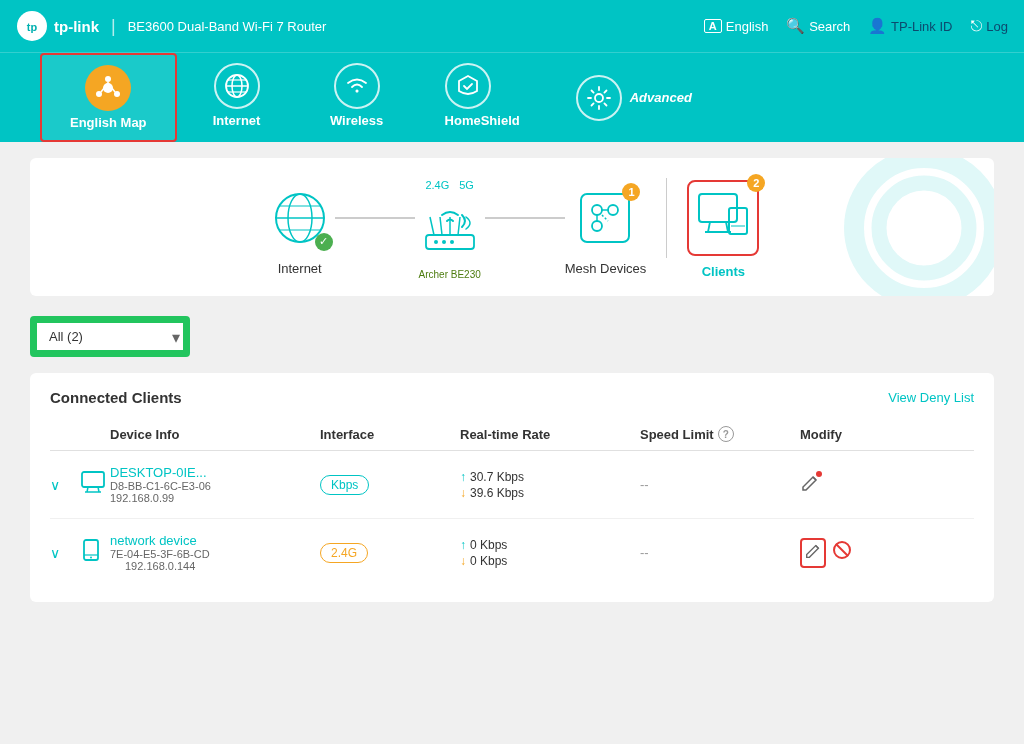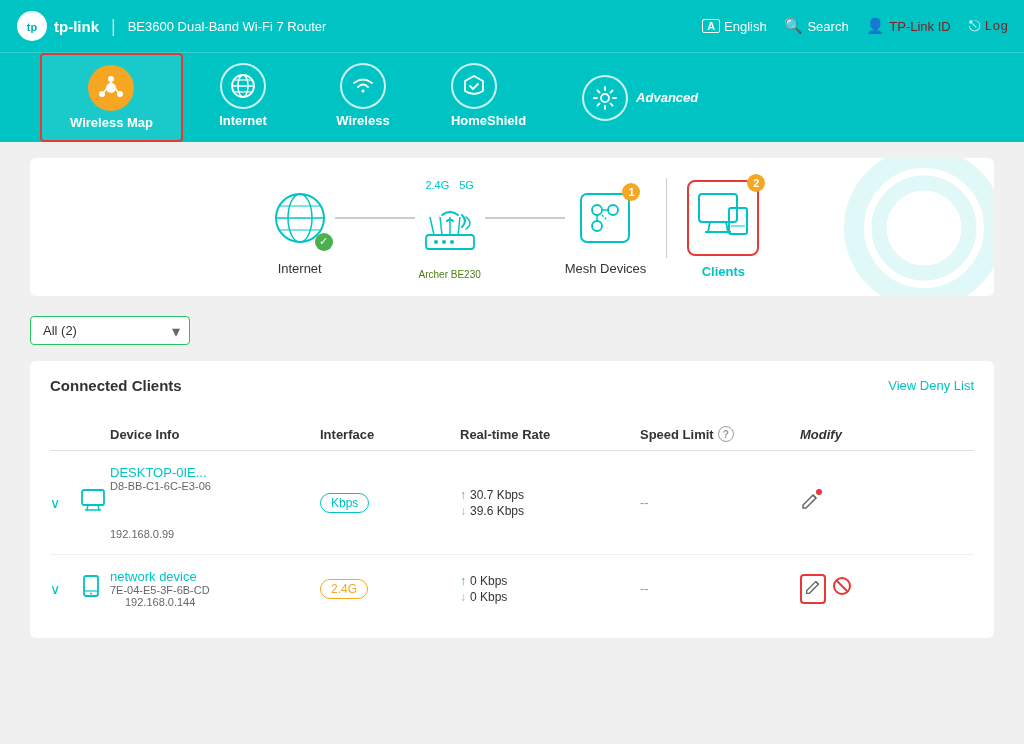--- a/index.html
+++ b/index.html
@@ -23,44 +23,44 @@
     <div style="display:flex;align-items:center;gap:4px;color:white;font-size:13px;cursor:pointer;">
       <span style="border:1px solid white;border-radius:2px;padding:0 4px;font-size:11px;font-weight:bold;">A</span>
       <span style="color:white;font-size:13px;">English</span>
     </div>
     <div style="display:flex;align-items:center;gap:4px;color:white;font-size:13px;cursor:pointer;">
       <span style="font-size:15px;">🔍</span>
       <span style="color:white;font-size:13px;">Search</span>
     </div>
     <div style="display:flex;align-items:center;gap:4px;color:white;font-size:13px;cursor:pointer;">
       <span style="font-size:15px;">👤</span>
-      <span style="color:#7f1d1d;font-size:13px;">TP-Link ID</span>
+      <span style="color:#0c4a6e;font-size:13px;">TP-Link ID</span>
     </div>
     <div style="display:flex;align-items:center;gap:4px;color:white;font-size:13px;cursor:pointer;">
       <span style="font-size:15px;">⎋</span>
-      <span style="color:#7f1d1d;font-size:13px;font-family:Liberation Mono, monospace;">Log</span>
+      <span style="color:#0c4a6e;font-size:13px;">Log</span>
     </div>
   </div>
 </div>
 
 <div style="background:#00c4c4;display:flex;padding:0 40px;gap:0;border-top:1px solid rgba(255,255,255,0.2);">
 
   <div style="display:flex;flex-direction:column;align-items:center;padding:10px 28px;cursor:pointer;border:2px solid #e53935;border-radius:4px;background:rgba(255,255,255,0.1);min-width:130px;gap:4px;">
     <div style="width:46px;height:46px;border-radius:50%;background:#f5a623;display:flex;align-items:center;justify-content:center;">
       <svg width="26" height="26" viewBox="0 0 26 26" fill="none">
         <circle cx="13" cy="13" r="5" fill="white"></circle>
         <circle cx="13" cy="4" r="3" fill="white"></circle>
         <circle cx="4" cy="19" r="3" fill="white"></circle>
         <circle cx="22" cy="19" r="3" fill="white"></circle>
         <line x1="13" y1="7" x2="13" y2="8" stroke="white" stroke-width="1.5"></line>
         <line x1="13" y1="8" x2="6" y2="17" stroke="white" stroke-width="1.5"></line>
         <line x1="13" y1="8" x2="20" y2="17" stroke="white" stroke-width="1.5"></line>
       </svg>
     </div>
-    <span style="color:white;font-size:13px;font-weight:bold;">Wireless Map</span>
+    <span style="color:white;font-size:13px;font-weight:bold;">English Map</span>
   </div>
 
   <div style="display:flex;flex-direction:column;align-items:center;padding:10px 28px;cursor:pointer;min-width:120px;gap:4px;">
     <div style="width:46px;height:46px;border-radius:50%;border:2px solid rgba(255,255,255,0.8);display:flex;align-items:center;justify-content:center;">
       <svg width="26" height="26" viewBox="0 0 26 26" fill="none">
         <circle cx="13" cy="13" r="11" stroke="white" stroke-width="1.8" fill="none"></circle>
         <ellipse cx="13" cy="13" rx="5" ry="11" stroke="white" stroke-width="1.5" fill="none"></ellipse>
         <line x1="2" y1="13" x2="24" y2="13" stroke="white" stroke-width="1.5"></line>
         <line x1="4" y1="7" x2="22" y2="7" stroke="white" stroke-width="1.2"></line>
         <line x1="4" y1="19" x2="22" y2="19" stroke="white" stroke-width="1.2"></line>
@@ -191,63 +191,63 @@
           <line x1="36" y1="38" x2="50" y2="38" stroke="#00c4c4" stroke-width="1.2"></line>
         </svg>
         <div style="position:absolute;top:-8px;right:-8px;background:#f5a623;color:white;border-radius:50%;width:18px;height:18px;font-size:11px;display:flex;align-items:center;justify-content:center;font-weight:bold;">2</div>
       </div>
       <span style="font-size:13px;color:#00c4c4;font-weight:bold;text-align:center;">Clients</span>
     </div>
   </div>
 
   <div style="padding:8px 0;margin-bottom:8px;">
     <div style="position:relative;display:inline-block;">
-      <select style="border:1px solid #22c55e;border-radius:4px;padding:6px 28px 6px 12px;font-size:13px;background:white;color:#333;appearance:none;-webkit-appearance:none;cursor:pointer;width:160px;">
+      <select style="border:7px solid #22c55e;border-radius:4px;padding:6px 28px 6px 12px;font-size:13px;background:white;color:#333;appearance:none;-webkit-appearance:none;cursor:pointer;width:160px;">
         <option>All (2)</option>
         <option>Wired</option>
         <option>2.4G</option>
         <option>5G</option>
       </select>
       <span style="position:absolute;right:10px;top:50%;transform:translateY(-50%);color:#666;pointer-events:none;">▾</span>
     </div>
   </div>
 
   <div style="background:white;border-radius:6px;padding:16px 20px;">
-    <div style="display:flex;justify-content:space-between;align-items:center;margin-bottom:24px;">
+    <div style="display:flex;justify-content:space-between;align-items:center;margin-bottom:12px;">
       <span style="font-size:15px;font-weight:bold;color:#333;">Connected Clients</span>
       <span style="color:#00c4c4;font-size:13px;cursor:pointer;">View Deny List</span>
     </div>
 
     <div style="display:grid;grid-template-columns:30px 30px 210px 140px 180px 160px 80px;border-bottom:1px solid #e0e0e0;padding:8px 0;align-items:center;">
       <div></div>
       <div></div>
       <div style="font-size:13px;font-weight:bold;color:#333;">Device Info</div>
       <div style="font-size:13px;font-weight:bold;color:#333;">Interface</div>
       <div style="font-size:13px;font-weight:bold;color:#333;">Real-time Rate</div>
       <div style="font-size:13px;font-weight:bold;color:#333;display:flex;align-items:center;gap:4px;">
         <span>Speed Limit</span>
         <span style="width:16px;height:16px;border:1px solid #999;border-radius:50%;display:inline-flex;align-items:center;justify-content:center;font-size:10px;color:#999;cursor:pointer;">?</span>
       </div>
-      <div style="font-size:13px;font-weight:bold;color:#333;font-style:italic;">Modify</div>
+      <div style="font-size:13px;font-weight:bold;color:#333;">Modify</div>
     </div>
 
     <div style="display:grid;grid-template-columns:30px 30px 210px 140px 180px 160px 80px;padding:14px 0;border-bottom:1px solid #f0f0f0;align-items:center;">
       <div style="color:#00c4c4;font-size:14px;cursor:pointer;">∨</div>
       <div style="color:#00c4c4;font-size:20px;">
         <svg width="26" height="26" viewBox="0 0 26 26" fill="none">
           <rect x="2" y="3" width="22" height="15" rx="2" stroke="#00c4c4" stroke-width="1.8" fill="none"></rect>
           <line x1="8" y1="18" x2="7" y2="23" stroke="#00c4c4" stroke-width="1.5"></line>
           <line x1="18" y1="18" x2="19" y2="23" stroke="#00c4c4" stroke-width="1.5"></line>
           <line x1="5" y1="23" x2="21" y2="23" stroke="#00c4c4" stroke-width="1.5"></line>
         </svg>
       </div>
       <div>
         <div style="font-size:13px;color:#00c4c4;cursor:pointer;">DESKTOP-0IE...</div>
         <div style="font-size:11px;color:#666;">D8-BB-C1-6C-E3-06</div>
-        <div style="font-size:11px;color:#666;margin-top:36px;">192.168.0.99</div>
+        <div style="font-size:11px;color:#666;">192.168.0.99</div>
       </div>
       <div>
         <span style="border:1.5px solid #00c4c4;border-radius:12px;padding:2px 10px;font-size:12px;color:#00c4c4;display:inline-flex;align-items:center;gap:4px;">Kbps</span>
       </div>
       <div style="display:flex;flex-direction:column;gap:2px;">
         <div style="font-size:12px;color:#333;display:flex;align-items:center;gap:4px;">
           <span style="color:#00c4c4;">↑</span>
           <span style="font-size:12px;color:#333;">30.7 Kbps</span>
         </div>
         <div style="font-size:12px;color:#333;display:flex;align-items:center;gap:4px;">

